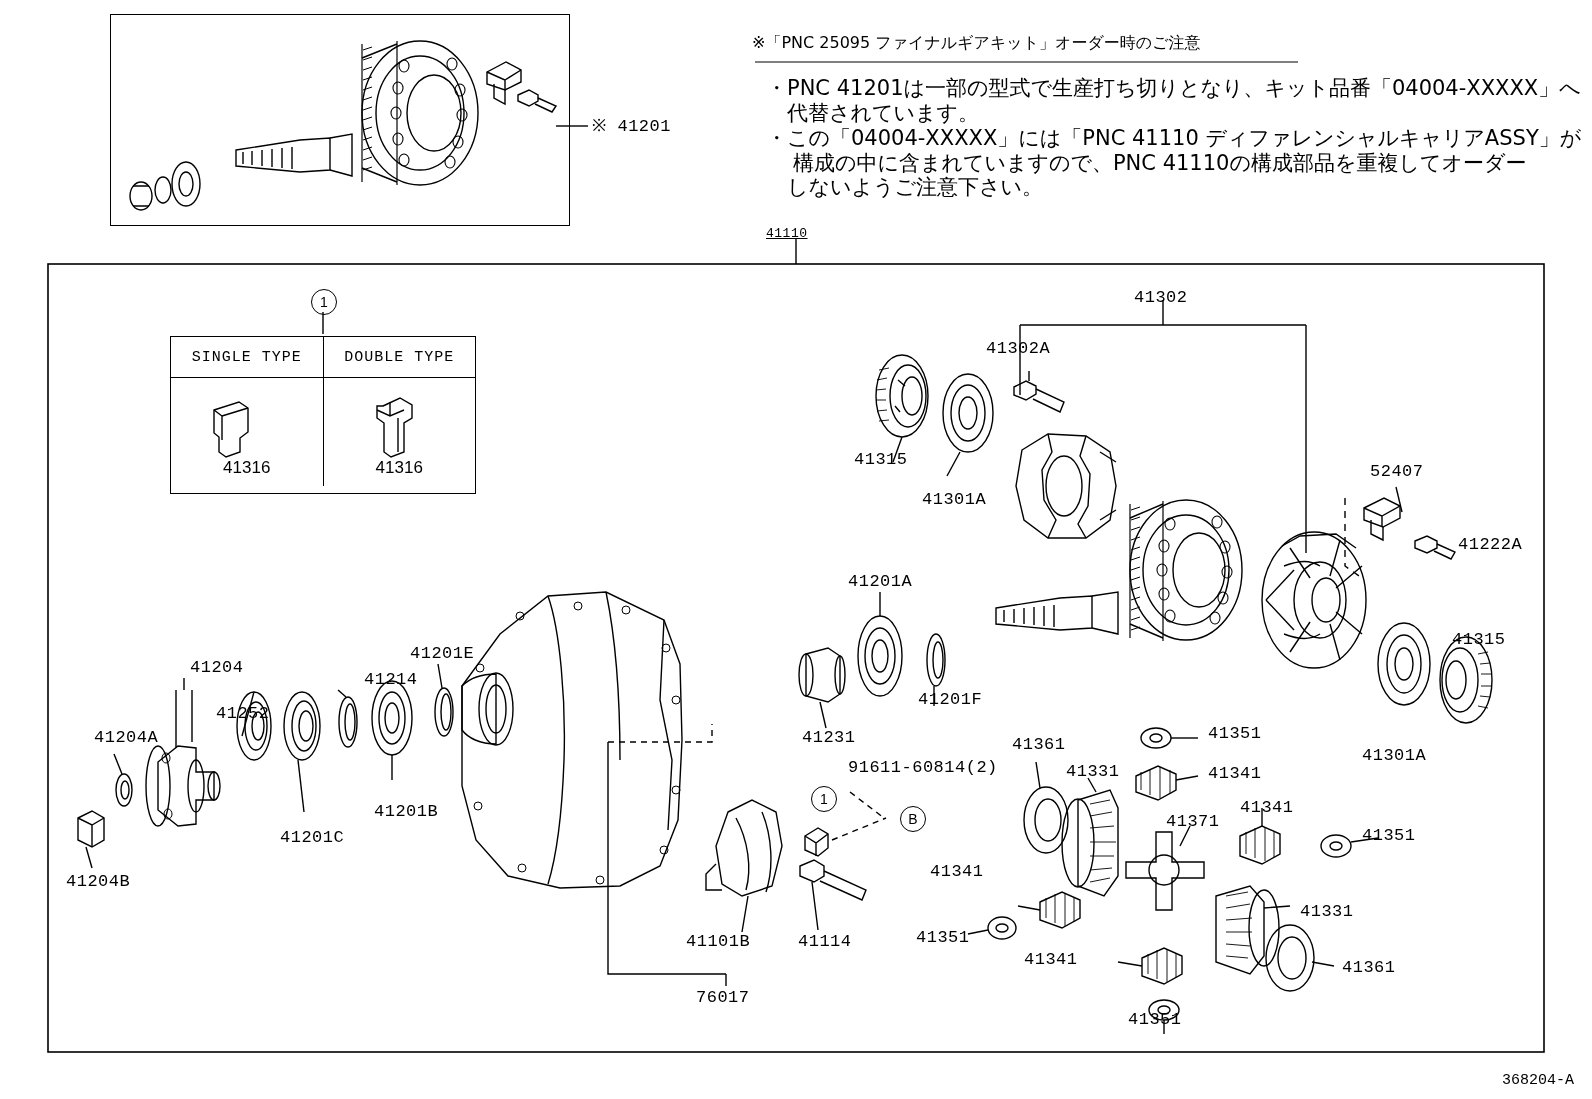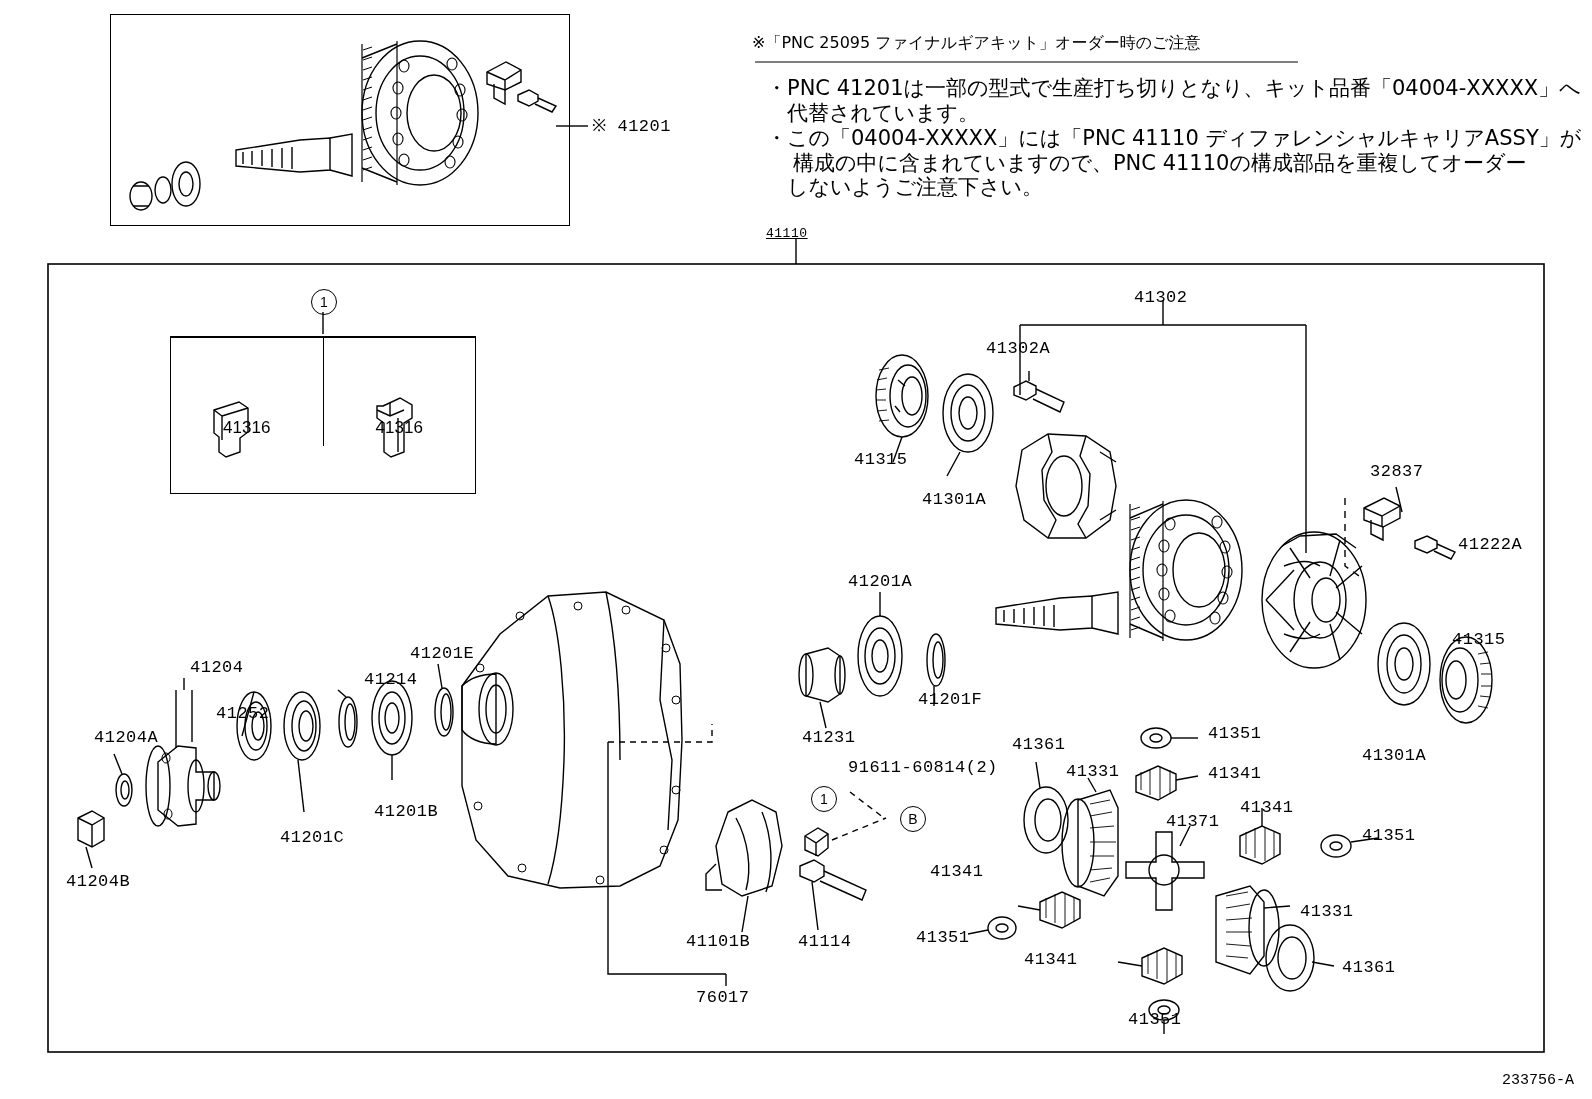--- a/index.html
+++ b/index.html
@@ -359,32 +359,36 @@
 <div class="jp" style="left:772px;top:151px;">　構成の中に含まれていますので、PNC 41110の構成部品を重複してオーダー</div>
 <div class="jp" style="left:766px;top:176px;font-family:Liberation Mono, monospace;">　しないようご注意下さい。</div>
 
 <div class="lbl mono" style="left:766px;top:226px;font-size:13px;text-decoration:underline;">41110</div>
 
 <div class="circnum" style="left:311px;top:289px;">1</div>
 <div class="circnum" style="left:811px;top:786px;">1</div>
 <div class="circnum" style="left:900px;top:806px;">B</div>
 
 <div class="tbl" style="left:170px;top:336px;width:306px;height:158px;">
+  <div class="hdr">
+    <div>SINGLE TYPE</div>
+    <div>DOUBLE TYPE</div>
+  </div>
   <div class="hline"></div>
   <div class="body">
     <div>41316</div>
     <div>41316</div>
   </div>
 </div>
 
 <div class="lbl mono" style="left:1134px;top:288px;">41302</div>
 <div class="lbl mono" style="left:986px;top:339px;">41302A</div>
 <div class="lbl mono" style="left:854px;top:450px;">41315</div>
 <div class="lbl mono" style="left:922px;top:490px;">41301A</div>
-<div class="lbl mono" style="left:1370px;top:462px;">32837</div>
+<div class="lbl mono" style="left:1370px;top:462px;">52407</div>
 <div class="lbl mono" style="left:1458px;top:535px;">41222A</div>
 <div class="lbl mono" style="left:1452px;top:630px;">41315</div>
 <div class="lbl mono" style="left:1362px;top:746px;">41301A</div>
 <div class="lbl mono" style="left:848px;top:572px;">41201A</div>
 <div class="lbl mono" style="left:918px;top:690px;">41201F</div>
 <div class="lbl mono" style="left:802px;top:728px;">41231</div>
 <div class="lbl mono" style="left:190px;top:658px;">41204</div>
 <div class="lbl mono" style="left:216px;top:704px;">41252</div>
 <div class="lbl mono" style="left:94px;top:728px;">41204A</div>
 <div class="lbl mono" style="left:66px;top:872px;">41204B</div>
@@ -403,13 +407,13 @@
 <div class="lbl mono" style="left:1240px;top:798px;">41341</div>
 <div class="lbl mono" style="left:1166px;top:812px;">41371</div>
 <div class="lbl mono" style="left:1362px;top:826px;">41351</div>
 <div class="lbl mono" style="left:930px;top:862px;">41341</div>
 <div class="lbl mono" style="left:916px;top:928px;">41351</div>
 <div class="lbl mono" style="left:1024px;top:950px;">41341</div>
 <div class="lbl mono" style="left:1300px;top:902px;">41331</div>
 <div class="lbl mono" style="left:1342px;top:958px;">41361</div>
 <div class="lbl mono" style="left:1128px;top:1010px;">41351</div>
 
-<div class="footer">233756-A</div>
+<div class="footer">368204-A</div>
 
 </body></html>

